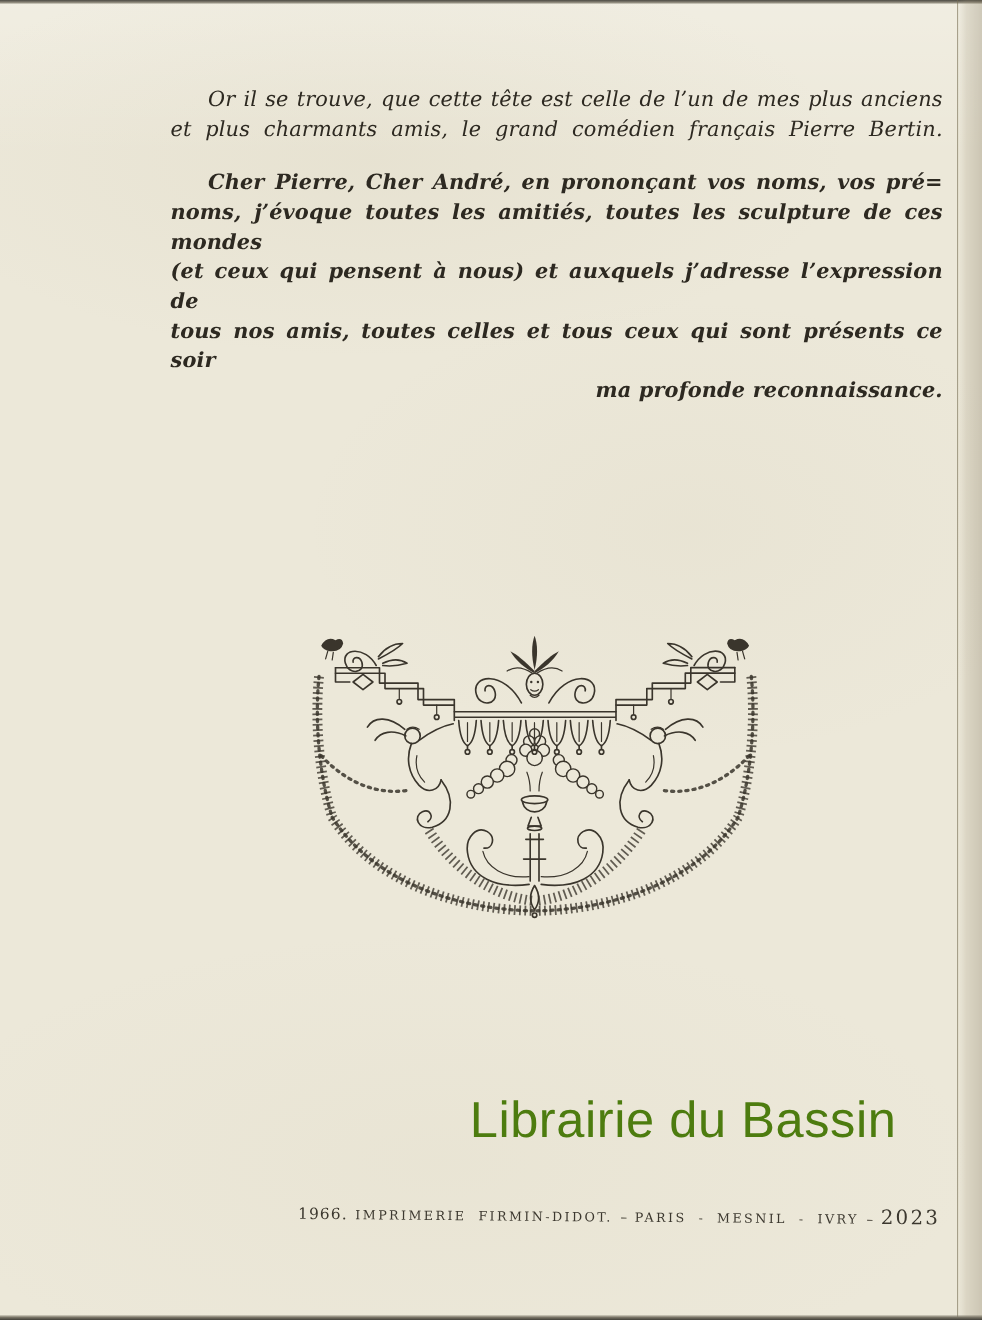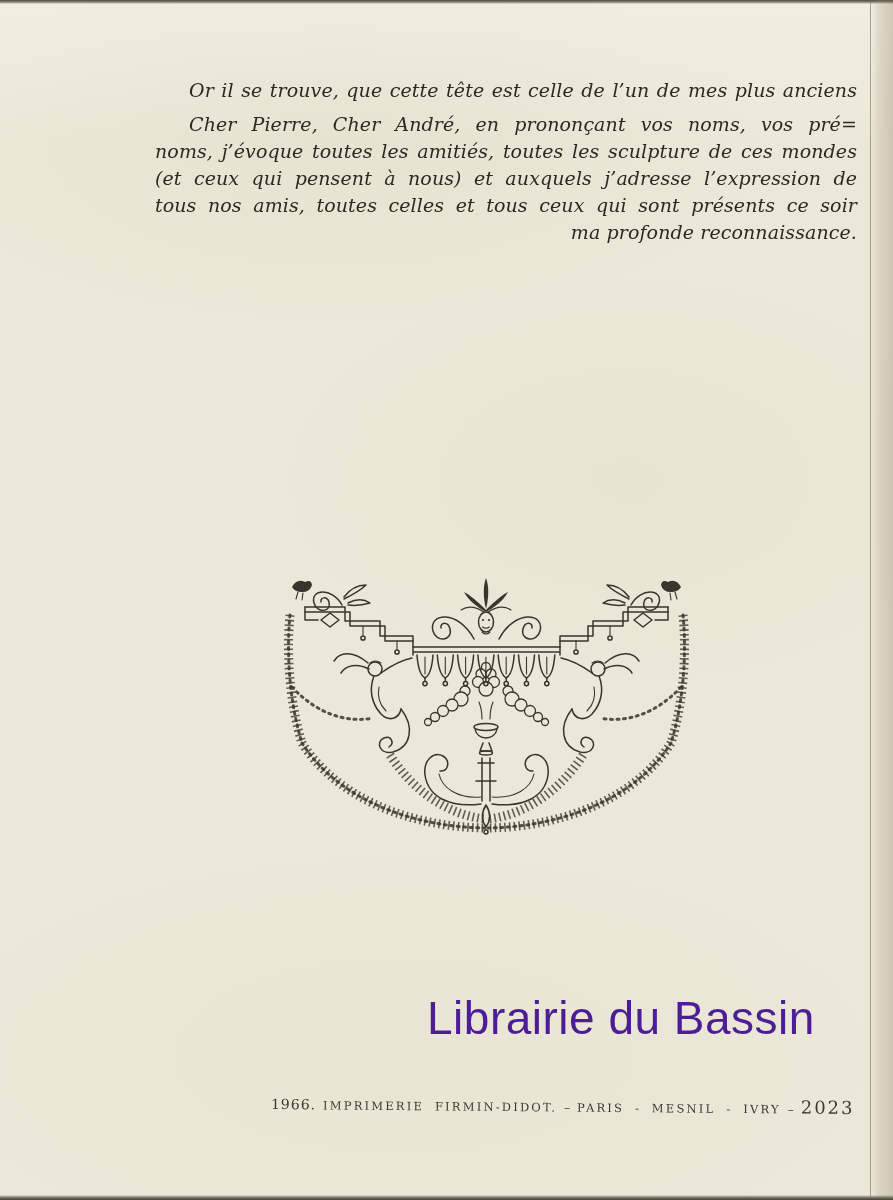--- a/index.html
+++ b/index.html
@@ -29,33 +29,33 @@
     border-left:1px solid rgba(120,110,85,.45);}
   
   .body-text{
     position:absolute;left:155px;top:76px;width:702px;
     color:#2d2921;font-style:italic;font-size:19px;line-height:28px;
     letter-spacing:.1px;
   }
   .jline{text-align:justify;text-align-last:justify;-moz-text-align-last:justify;}
   .lline{text-align:right;}
   .indent{text-indent:34px;}
-  .para2{margin-top:7px;line-height:27px;}
+  .para2{margin-top:21px;line-height:27px;font-weight:bold;}
   
   .ornament{position:absolute;left:278px;top:575px;width:417px;height:263px;}
   .ink{stroke:#3a352c;stroke-width:1.5;fill:none;stroke-linecap:round;stroke-linejoin:round;}
   .fil{fill:#3a352c;stroke:none;}
   .puff{fill:#ece8d9;stroke:#3a352c;stroke-width:1.3;}
   .gar{stroke:#3a352c;stroke-width:9;fill:none;stroke-dasharray:1.6 3.2;opacity:.78;stroke-linecap:butt;}
   .gar-thin{stroke:#3a352c;stroke-width:3;fill:none;stroke-dasharray:2 4.5;opacity:.85;}
   
   .watermark{
     position:absolute;left:427px;top:991px;
     font-family:"Liberation Sans", sans-serif;
-    font-size:46px;font-weight:400;color:#4c1d95;letter-spacing:.5px;
+    font-size:46px;font-weight:400;color:#4d7c0f;letter-spacing:.5px;
     white-space:nowrap;
   }
   
   .colophon{
     position:absolute;left:271px;top:1092px;white-space:nowrap;
     color:#3c382f;transform:rotate(.5deg);transform-origin:left center;
   }
   .c-year{font-size:14px;letter-spacing:1px;margin-right:7px;text-align:center;}
   .c-caps{font-size:11.5px;letter-spacing:2.2px;word-spacing:5px;}
   .c-dash{font-size:12px;margin:0 7px;}
@@ -63,20 +63,21 @@
 </style>
 </head>
 <body>
 
 <div class="page">
   <div class="edge-top"></div>
 
   <div class="body-text">
     <div>
       <div class="jline indent">Or il se trouve, que cette tête est celle de l’un de mes plus anciens</div>
+      <div class="jline">et plus charmants amis, le grand comédien français Pierre Bertin.</div>
     </div>
     <div class="para2">
       <div class="jline indent">Cher Pierre, Cher André, en prononçant vos noms, vos pré=</div>
       <div class="jline">noms, j’évoque toutes les amitiés, toutes les sculpture de ces mondes</div>
       <div class="jline">(et ceux qui pensent à nous) et auxquels j’adresse l’expression de</div>
       <div class="jline">tous nos amis, toutes celles et tous ceux qui sont présents ce soir</div>
       <div class="lline">ma profonde reconnaissance.</div>
     </div>
   </div>
 

